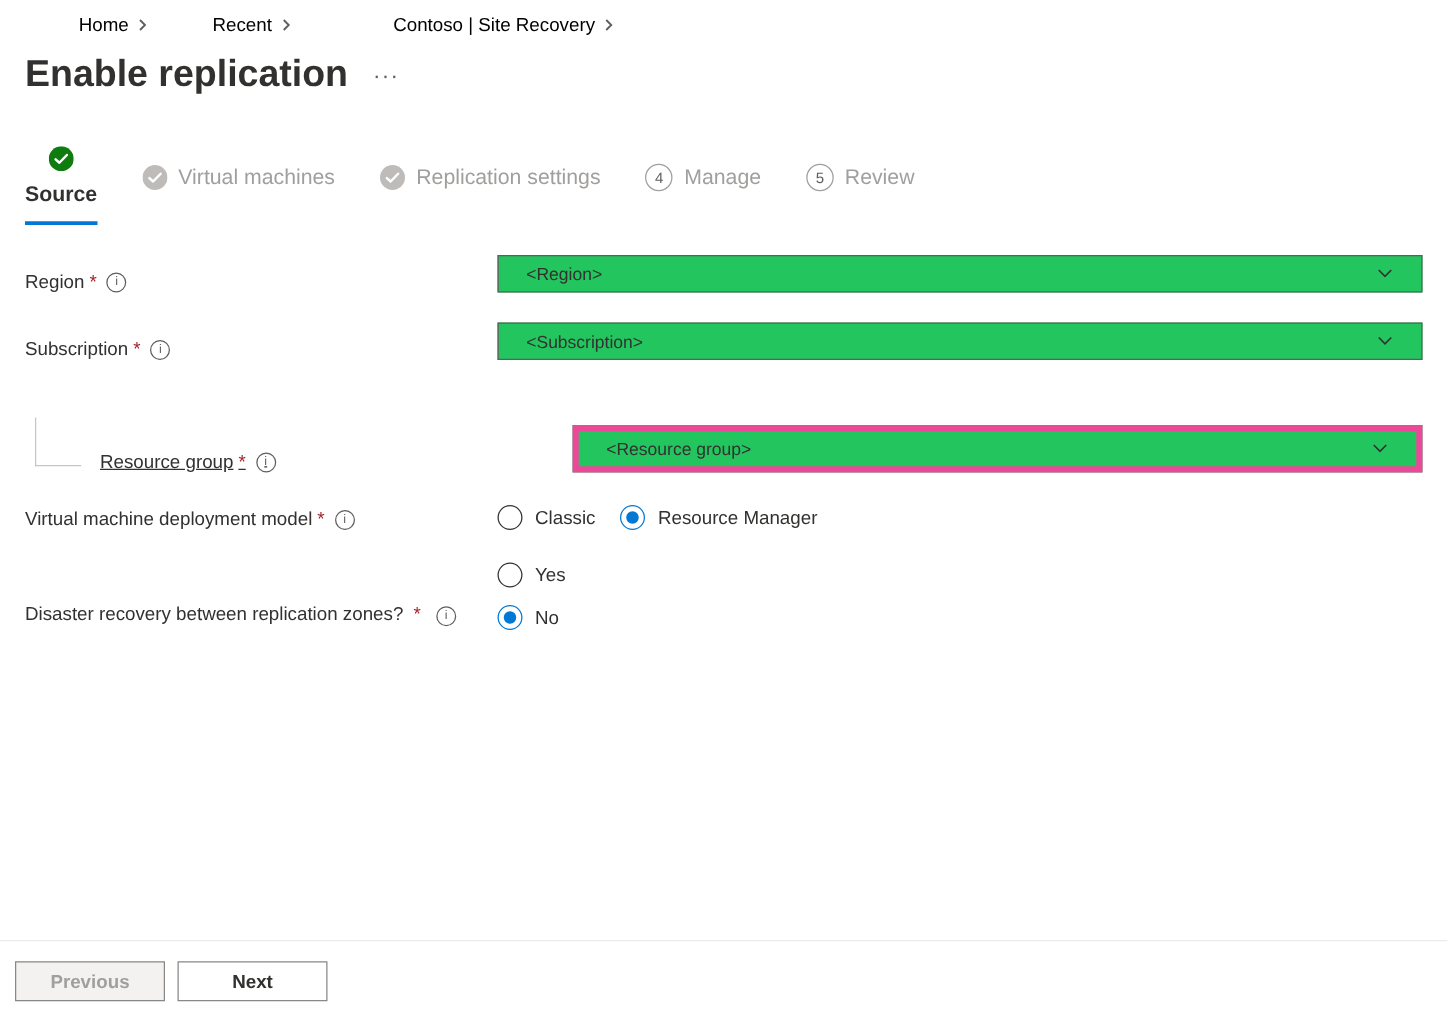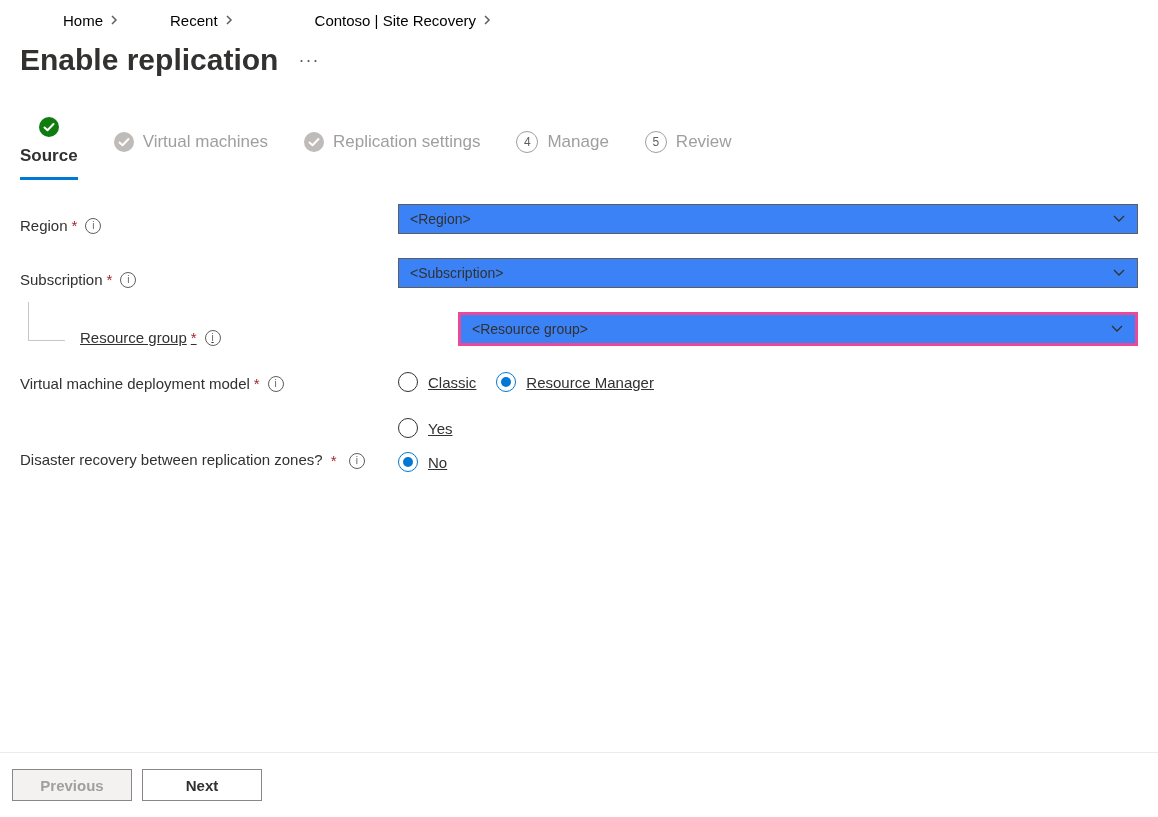--- a/index.html
+++ b/index.html
@@ -161,29 +161,30 @@
 
   
   .select {
     flex: 1;
     max-width: 736px;
     height: 28px;
     border: 1px solid #605e5c;
     display: flex;
     align-items: center;
     justify-content: space-between;
-    padding: 0 11px;
+    padding: 0 22px;
     font-size: 14px;
     color: #323130;
     cursor: pointer;
-    background: #3b82f6;
+    background: #22c55e;
   }
   .select .placeholder { color: #323130; }
   .select.highlight {
-    border: 3px solid #ec4899;
+    border: 5px solid #ec4899;
+    margin-top: 28px;
   }
   .select .chevron svg { display: block; }
 
   
   .radio-group {
     display: flex;
     flex-direction: row;
     gap: 20px;
     align-items: center;
     padding-top: 2px;
@@ -192,21 +193,20 @@
     flex-direction: column;
     align-items: flex-start;
     gap: 14px;
   }
   .radio {
     display: flex;
     align-items: center;
     gap: 10px;
     cursor: pointer;
     font-size: 15px;
-    text-decoration: underline;
   }
   .radio .dot {
     width: 20px; height: 20px;
     border-radius: 50%;
     display: inline-flex; align-items: center; justify-content: center;
     box-sizing: border-box;
   }
   .radio .dot.unchecked {
     border: 1.5px solid #323130;
   }

